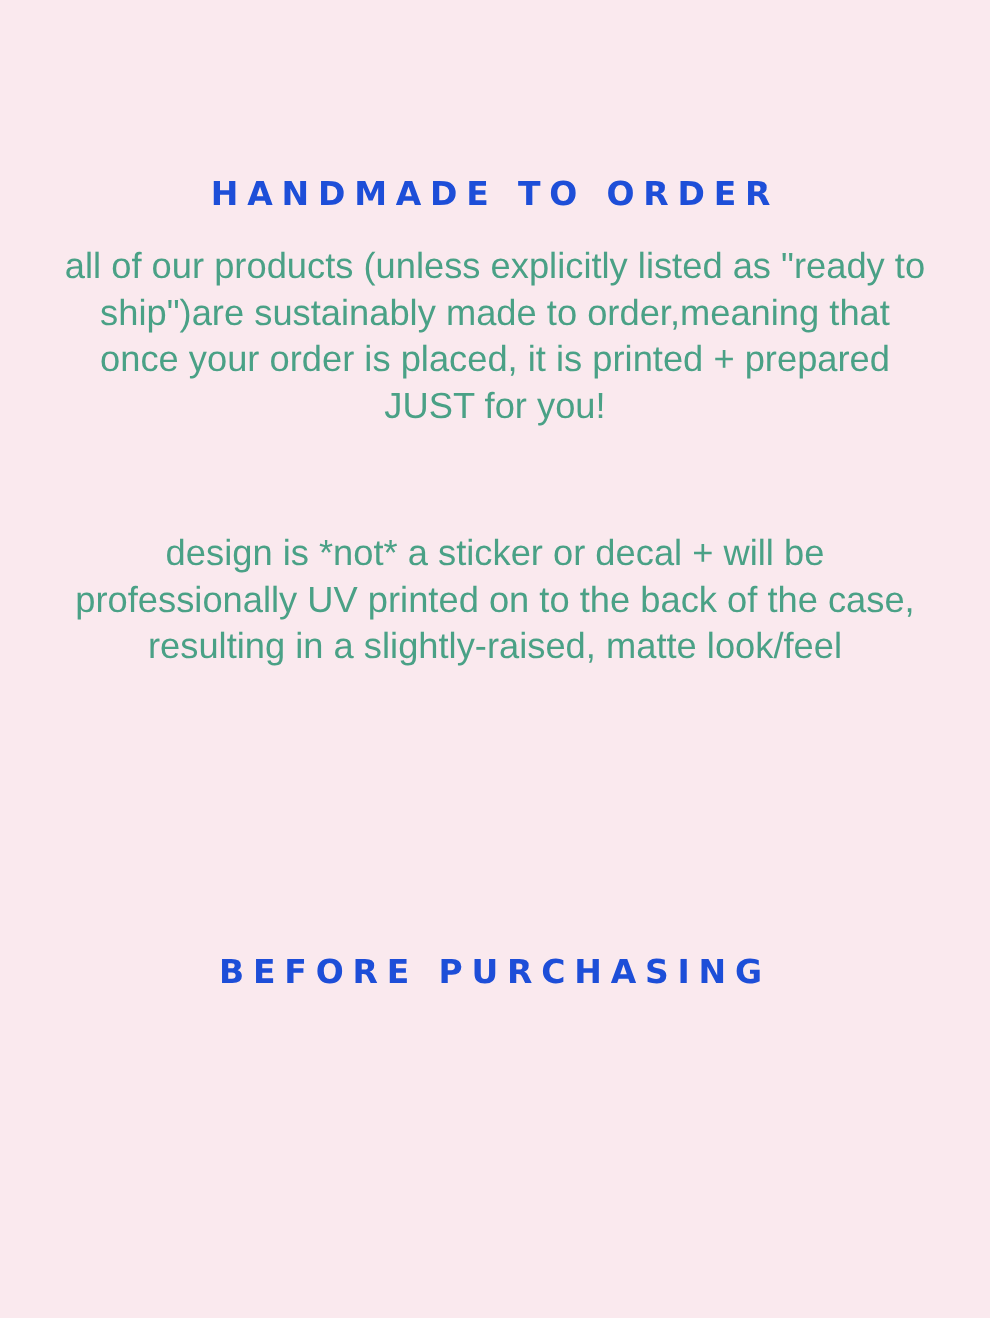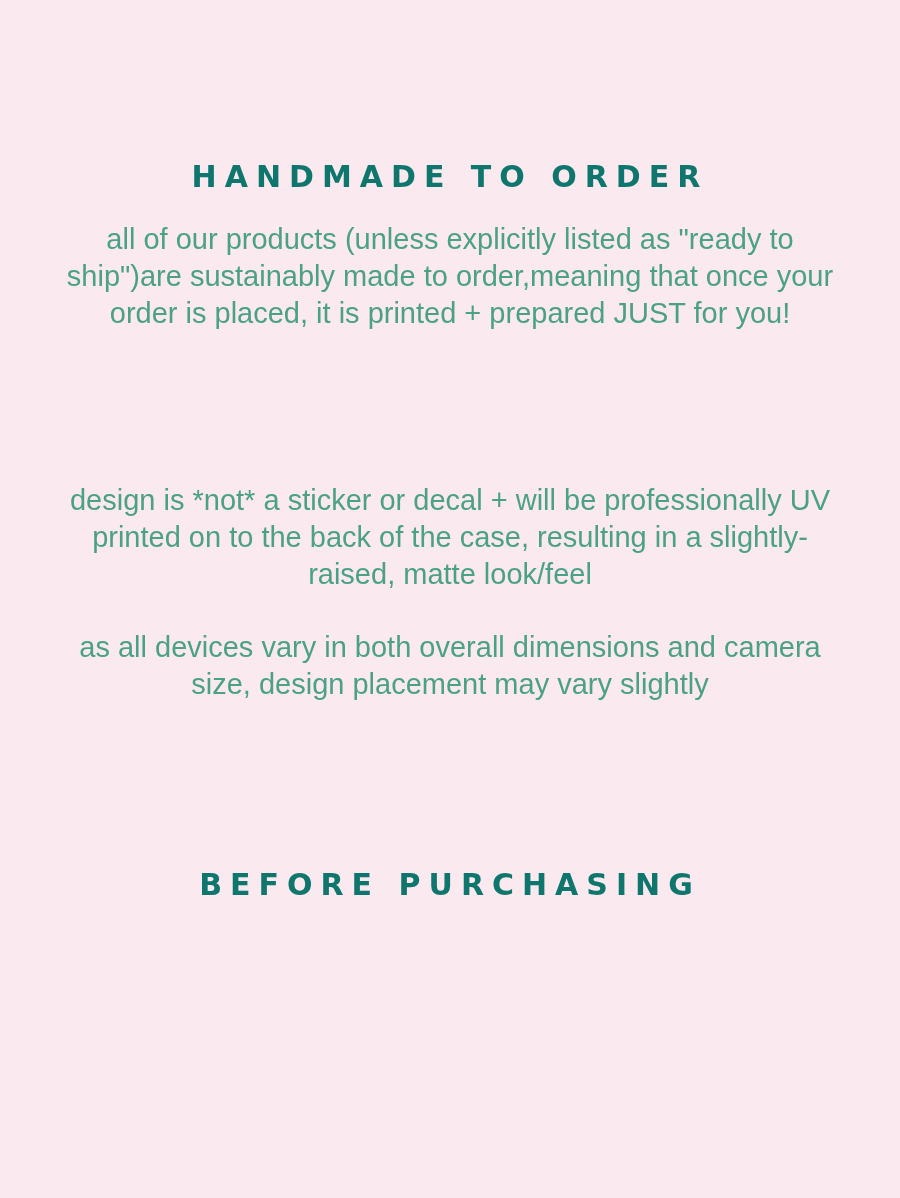--- a/index.html
+++ b/index.html
@@ -19,33 +19,33 @@
     height: 1198px;
     background: #fae9ee;
     box-sizing: border-box;
     padding: 0 55px;
   }
   .section {
     width: 100%;
     text-align: center;
   }
   .section-heading {
-    color: #0f766e;
+    color: #1d4ed8;
     font-family: "DejaVu Sans", sans-serif;
     font-weight: bold;
     font-size: 30px;
     letter-spacing: 8px;
     text-transform: uppercase;
     line-height: 1.1;
     margin: 0;
   }
   .section-body {
     color: #4aa186;
     font-family: "Liberation Sans", sans-serif;
-    font-size: 29px;
+    font-size: 33px;
     line-height: 1.28;
     margin: 0 auto;
     max-width: 790px;
     font-weight: 400;
   }
   .section-body.narrow {
     max-width: 760px;
   }
 
   
@@ -64,20 +64,19 @@
 
 <div class="page">
 
   <div class="section" id="sec-handmade">
     <h2 class="section-heading">HANDMADE TO ORDER</h2>
     <p class="section-body">all of our products (unless explicitly listed as "ready to ship")are sustainably made to order,meaning that once your order is placed, it is printed + prepared JUST for you!</p>
   </div>
 
   <div class="section" id="sec-design">
     <p class="section-body">design is *not* a sticker or decal + will be professionally UV printed on to the back of the case, resulting in a slightly-raised, matte look/feel</p>
-    <p class="section-body narrow">as all devices vary in both overall dimensions and camera size, design placement may vary slightly</p>
   </div>
 
   <div class="section" id="sec-before">
     <h2 class="section-heading">BEFORE PURCHASING</h2>
   </div>
 
 </div>
 
 </body></html>

